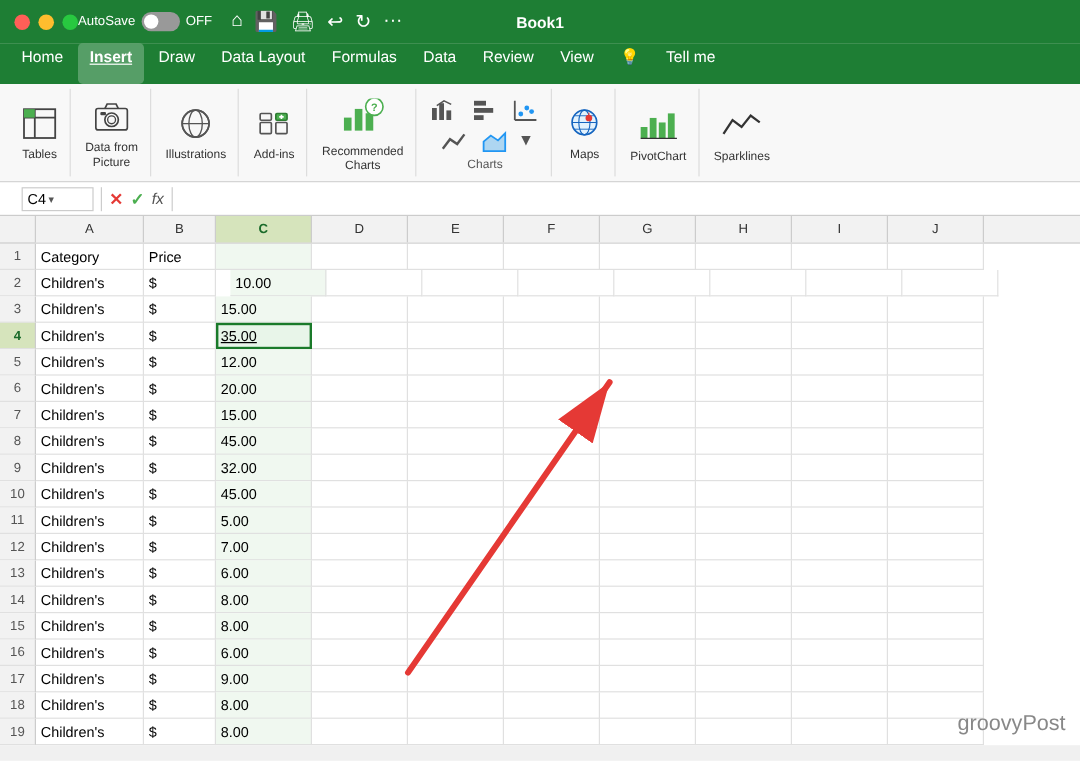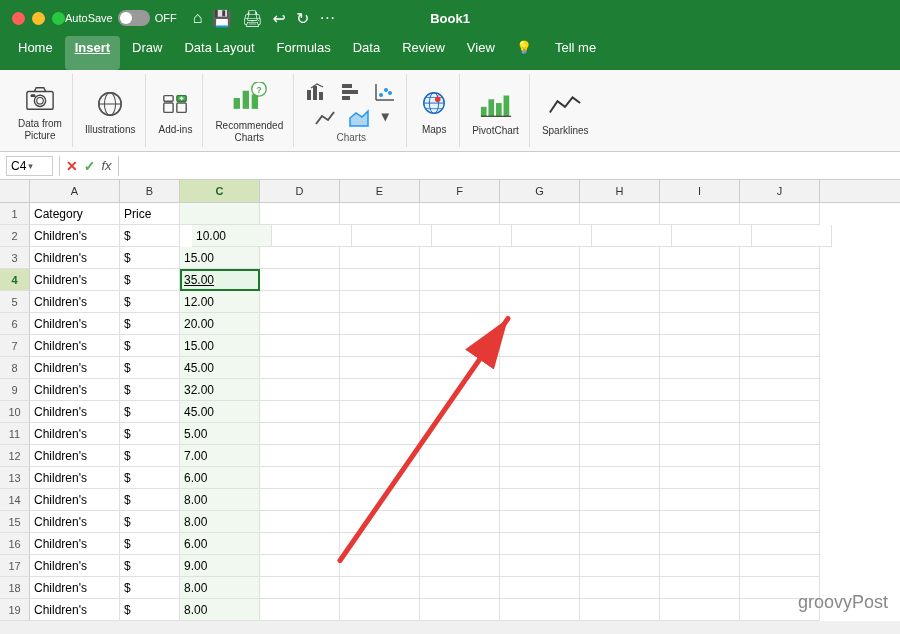--- a/index.html
+++ b/index.html
@@ -107,27 +107,28 @@
     .formula-bar {
       background: white;
       border-bottom: 1px solid #ccc;
       height: 28px;
       display: flex;
       align-items: center;
       padding: 0 6px;
       gap: 6px;
     }
     .name-box {
-      width: 47px;
+      width: 60px;
       border: 1px solid #ccc;
       padding: 2px 4px;
       font-size: 12px;
       display: flex;
       align-items: center;
       gap: 2px;
+      margin-left: 12px;
     }
     .formula-divider { width: 1px; height: 20px; background: #ccc; }
     .formula-icons { display: flex; gap: 6px; font-size: 14px; color: #555; }
     .formula-input { flex: 1; font-size: 12px; border: none; outline: none; }
 
     
     .spreadsheet {
       display: flex;
       flex-direction: column;
       flex: 1;
@@ -261,20 +262,35 @@
   <div class="menu-item">Formulas</div>
   <div class="menu-item">Data</div>
   <div class="menu-item">Review</div>
   <div class="menu-item">View</div>
   <div class="menu-item">💡</div>
   <div class="menu-item">Tell me</div>
 </div>
 
 <div class="ribbon">
 
+  <div class="ribbon-group">
+    <div class="ribbon-group-top">
+      <div class="ribbon-btn">
+        <span class="icon">
+          <svg width="30" height="28" viewBox="0 0 30 28">
+            <rect x="2" y="2" width="26" height="24" fill="none" stroke="#444" stroke-width="1.5"></rect>
+            <line x1="2" y1="9" x2="28" y2="9" stroke="#444" stroke-width="1.5"></line>
+            <line x1="11" y1="2" x2="11" y2="26" stroke="#444" stroke-width="1.5"></line>
+            <rect x="2" y="2" width="9" height="7" fill="#4caf50"></rect>
+          </svg>
+        </span>
+        <span class="label">Tables</span>
+      </div>
+    </div>
+  </div>
 
   <div class="ribbon-group">
     <div class="ribbon-group-top">
       <div class="ribbon-btn">
         <span class="icon">
           <svg width="30" height="28" viewBox="0 0 32 28">
             <rect x="2" y="7" width="28" height="19" rx="2" fill="none" stroke="#444" stroke-width="1.5"></rect>
             <circle cx="16" cy="17" r="6" fill="none" stroke="#444" stroke-width="1.5"></circle>
             <circle cx="16" cy="17" r="3.5" fill="none" stroke="#444" stroke-width="1.2"></circle>
             <path d="M10 7 L12 3 L20 3 L22 7" fill="none" stroke="#444" stroke-width="1.5"></path>

